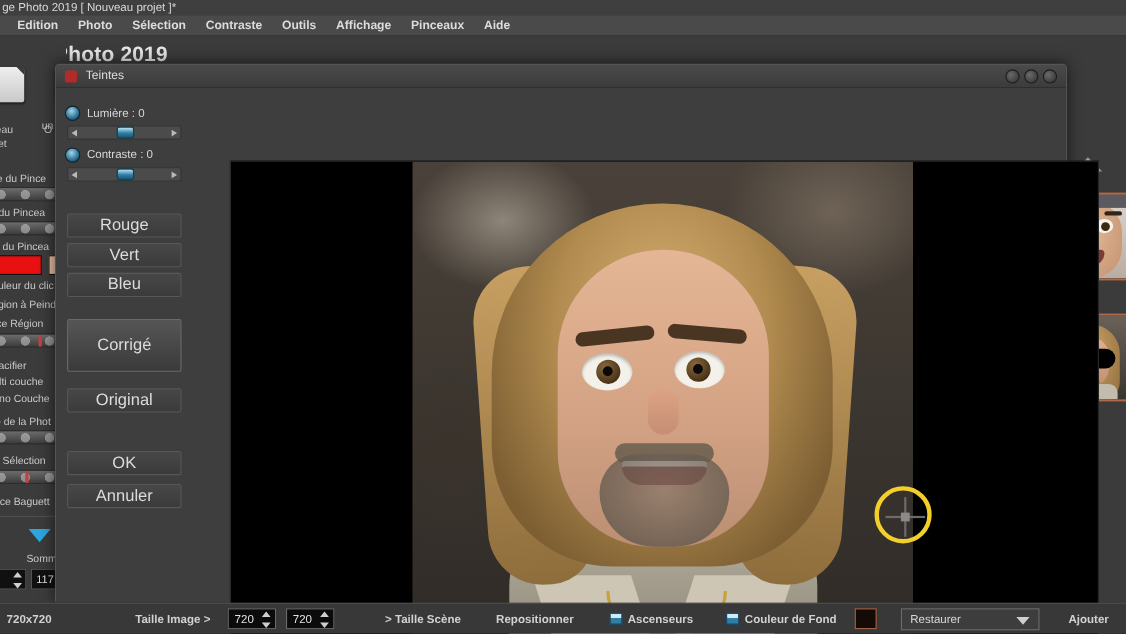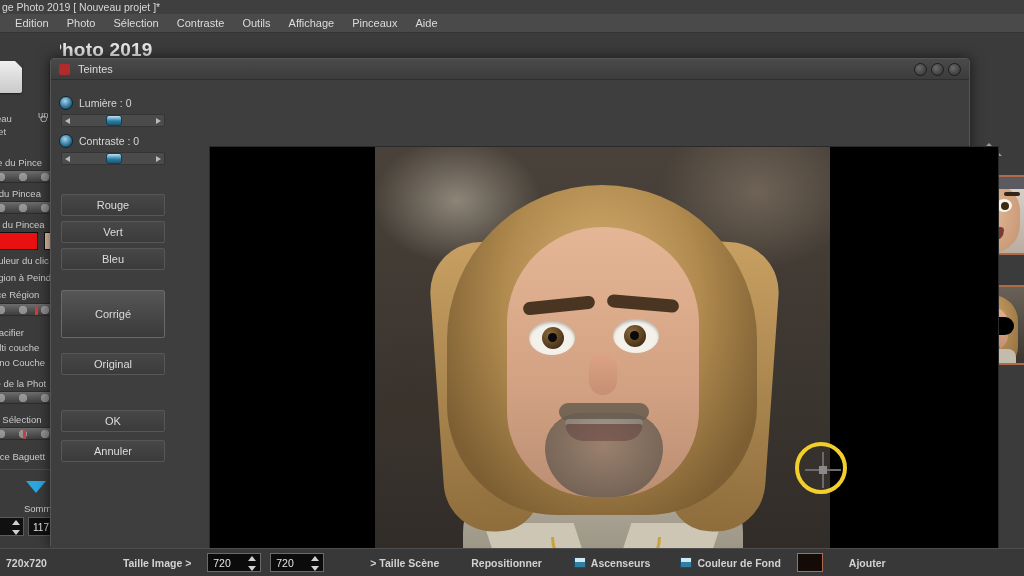--- a/index.html
+++ b/index.html
@@ -15,21 +15,21 @@
 
   
   .app-titlebar {
     position: absolute; left: 0; top: 0; width: 1024px; height: 14px;
     background: #3f3f3f; color: #d8d8d8; font-size: 10.5px;
     line-height: 14px; padding-left: 2px; white-space: nowrap; overflow: hidden;
   }
   .app-menubar {
     position: absolute; left: 0; top: 14px; width: 1024px; height: 19px;
     background: #4a4a4a; border-bottom: 1px solid #343434;
-    display: flex; align-items: center; font-size: 11px;
+    display: flex; align-items: center; font-size: 11px; font-weight: bold;
   }
   .menu-item { padding: 0 9px; color: #dcdcdc; line-height: 18px; white-space: nowrap; }
   .menu-item.first { padding-left: 0px; margin-left: -6px; }
 
   .app-body {
     position: absolute; left: 0; top: 33px; width: 1024px; height: 515px;
     background: #3b3b3b;
   }
   .app-heading {
     position: absolute; left: -8px; top: 6px;
@@ -159,21 +159,21 @@
     border-top:3.5px solid transparent;border-bottom:3.5px solid transparent;border-left:5px solid #b9b9b9;}
   .dlg-slider .thumbk{
     position:absolute; left:44px; top:0px; width:16px; height:11px; border-radius:3px;
     background: linear-gradient(#bfe6f7,#2f7fa5 55%,#1a5570);
     border:1px solid #123d52;
   }
   .dlg-btn {
     position:absolute; left:2px; width:104px; height:22px;
     background: linear-gradient(#474747,#3b3b3b);
     border:1px solid #575757; border-radius:2px;
-    color:#dcdcdc; font-size:11px; text-align:center; line-height:20px;
+    color:#dcdcdc; font-size:15px; text-align:center; line-height:20px;
   }
   .dlg-btn.tall { height:48px; line-height:46px;
     background: linear-gradient(#565656,#3a3a3a);
     border:1px solid #6a6a6a; }
 
   
   .dlg-canvas {
     position:absolute; left:158px; top:66px; width:790px; height:448px;
     background:#000; border:1px solid #2a2a2a;
   }
@@ -506,16 +506,20 @@
     <div class="bb-item" style="margin-left:16px">Repositionner</div>
     <div class="bb-item" style="margin-left:16px">
       <span class="bb-icon"></span>
       <span>Ascenseurs</span>
     </div>
     <div class="bb-item" style="margin-left:14px">
       <span class="bb-icon"></span>
       <span>Couleur de Fond</span>
     </div>
     <div class="bb-swatch"></div>
+    <div class="bb-select" style="margin-left:22px">
+      <span>Restaurer</span>
+      <span class="caret"></span>
+    </div>
     <div class="bb-item" style="margin-left:26px">Ajouter</div>
   </div>
 
 </div>
 
 </body></html>

